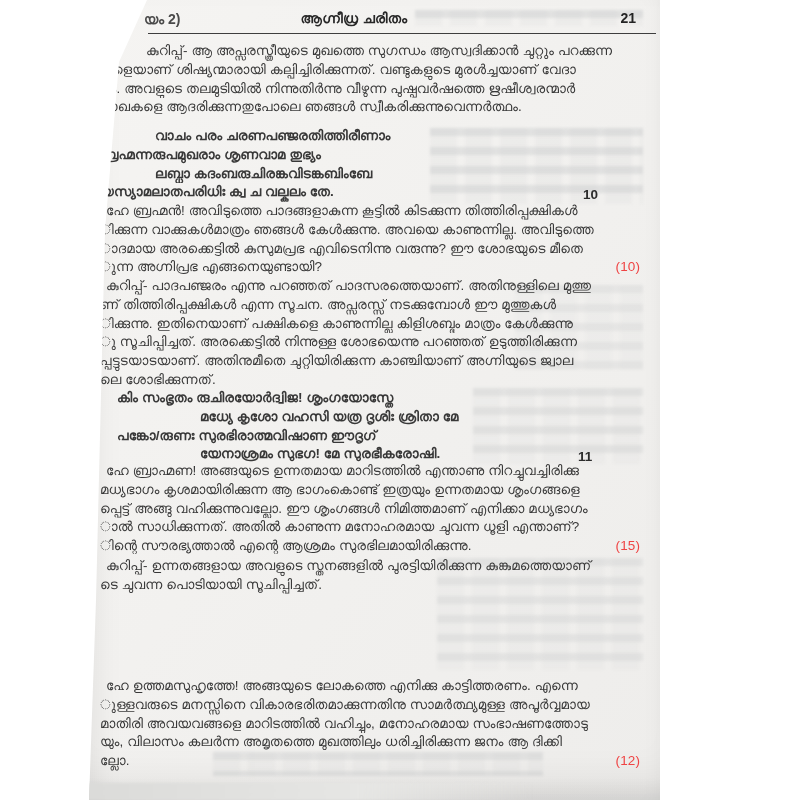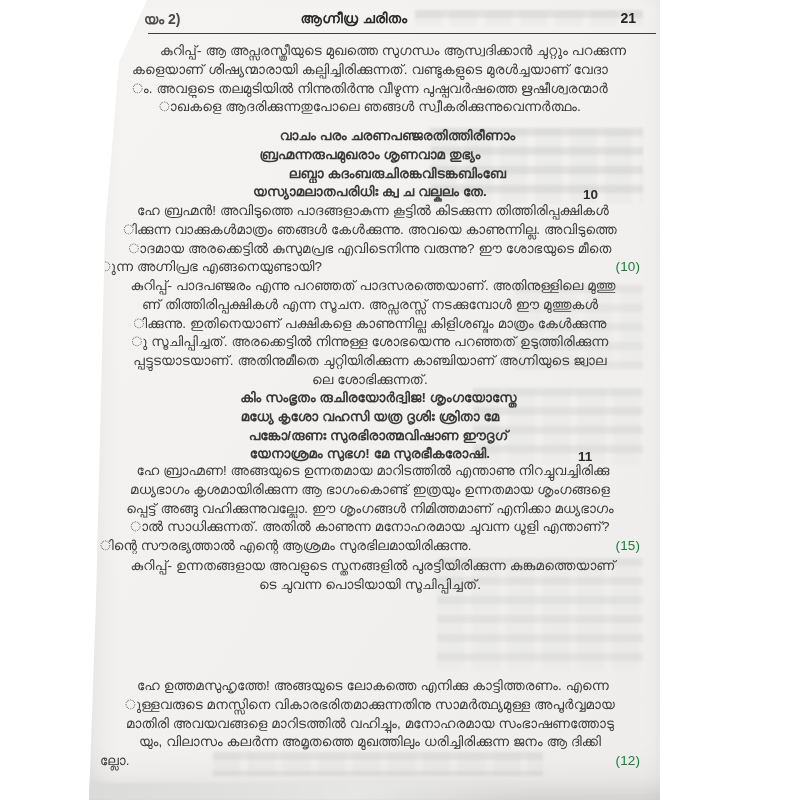--- a/index.html
+++ b/index.html
@@ -36,29 +36,29 @@
       repeating-linear-gradient(180deg, rgba(138,144,150,.30) 0 8px, rgba(0,0,0,0) 8px 19px),
       repeating-linear-gradient(90deg, rgba(138,144,150,.10) 0 27px, rgba(0,0,0,0) 27px 35px);
   }
   
   .header{position:absolute;top:8px;left:15px;right:18px;height:22px;font-size:14px;color:#2f2f2f;}
   .hdr-left{position:absolute;left:44px;top:3px;font-weight:bold;color:#4a4a4a;filter:blur(.4px);}
   .hdr-title{position:absolute;left:0;right:34px;top:2px;text-align:center;font-weight:bold;color:#272727;letter-spacing:.3px;}
   .hdr-page{position:absolute;right:6px;top:2px;font-weight:bold;color:#242424;}
   .rule{position:absolute;top:33px;left:63px;right:4px;border-top:1.8px solid #3e3e3e;}
   
-  .blk{position:absolute;left:15px;right:20px;color:#353535;text-align:center;}
+  .blk{position:absolute;left:15px;right:20px;color:#353535;}
   .ln{font-size:13.5px;line-height:18.8px;height:18.8px;letter-spacing:.1px;color:#383838;white-space:nowrap;overflow:hidden;}
   .ind48{margin-left:46px;}
   .ind6{margin-left:6px;}
   .refline{display:flex;justify-content:space-between;}
-  .refline .ref{color:#15803d;margin-left:8px;}
+  .refline .ref{color:#ef4444;margin-left:8px;}
   .verse{font-weight:bold;color:#303030;}
   .v1o{margin-left:55px;} .v1e{}
-  .v2o{margin-left:17px;} .v2e{}
+  .v2o{margin-left:17px;} .v2e{margin-left:100px;}
   .v3o{margin-left:20px;} .v3e{margin-left:100px;}
   .vnum{position:absolute;bottom:0;font-size:13.5px;font-weight:bold;color:#2c2c2c;}
 </style>
 </head>
 <body>
 
 <div class="photo">
   <div class="page-bg"></div>
 
   <div class="bleed" style="left:330px;top:10px;width:228px;height:16px;"></div>

